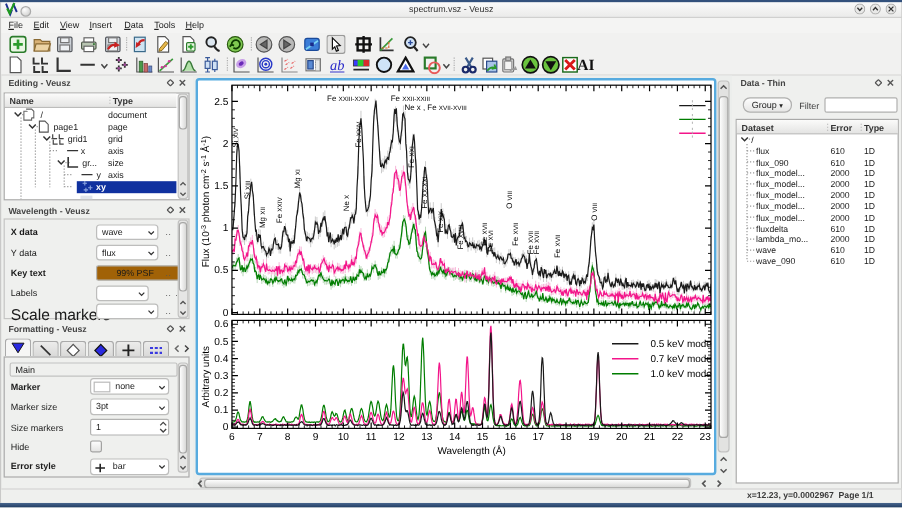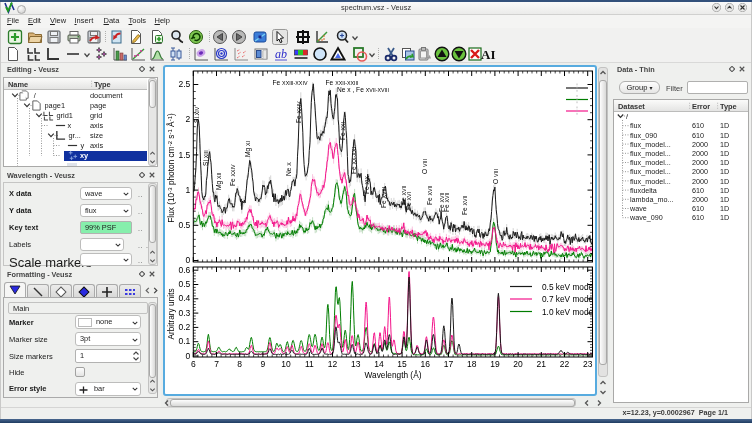--- a/index.html
+++ b/index.html
@@ -334,27 +334,27 @@
   </svg>
 <svg class="abs" style="left:149px;top:172px" width="6" height="6" viewBox="0 0 8 8">
     <path d="M1,1 L7,7 M7,1 L1,7" stroke="#555" stroke-width="1.5"></path>
   </svg>
 <div class="abs" style="left:3px;top:182px;width:155px;height:84px;background:#eff0ee;border:1px solid #c5c5c4"></div>
 <div class="abs" style="left:9px;top:189.0px;font-size:7.5px;font-weight:bold">X data</div>
 <div class="combo" style="left:80px;top:187.0px;width:52px;height:13px">wave<svg class="arr" viewBox="0 0 8 8">
       <path d="M1,2.5 L4,5.5 L7,2.5" stroke="#333" stroke-width="1.4" fill="none"></path>
     </svg></div>
 <div class="dots" style="left:138px;top:190.5px">..</div>
-<div class="abs" style="left:9px;top:206.0px;font-size:7.5px;font-weight:bold">Y data</div>
+<div class="abs" style="left:9px;top:206.0px;font-size:7.5px;font-weight:normal">Y data</div>
 <div class="combo" style="left:80px;top:204.0px;width:52px;height:13px">flux<svg class="arr" viewBox="0 0 8 8">
       <path d="M1,2.5 L4,5.5 L7,2.5" stroke="#333" stroke-width="1.4" fill="none"></path>
     </svg></div>
 <div class="dots" style="left:138px;top:207.5px">..</div>
 <div class="abs" style="left:9px;top:223.0px;font-size:7.5px;font-weight:bold">Key text</div>
-<div class="abs" style="left:80px;top:221.0px;width:52px;height:13px;background:#86efac;border:1px solid #b2b2b1;border-radius:2px;font-size:7.4px;line-height:11px;padding-left:4px">99% PSF</div>
+<div class="abs" style="left:80px;top:221.0px;width:72px;height:13px;background:#a16207;border:1px solid #b2b2b1;border-radius:2px;font-size:7.4px;line-height:11px;padding-left:16px">99% PSF</div>
 <div class="dots" style="left:138px;top:224.5px">..</div>
 <div class="abs" style="left:9px;top:240.0px;font-size:7.5px;font-weight:normal">Labels</div>
 <div class="combo" style="left:80px;top:238.0px;width:44px;height:13px">
     <svg class="arr" viewBox="0 0 8 8">
       <path d="M1,2.5 L4,5.5 L7,2.5" stroke="#333" stroke-width="1.4" fill="none"></path>
     </svg>
   </div>
 <div class="dots" style="left:138px;top:241.5px">..</div>
 <div class="dots" style="left:146px;top:241.5px">..</div>
 <div class="abs" style="left:9px;top:255.0px;font-size:13px;font-weight:normal">Scale markers</div>

